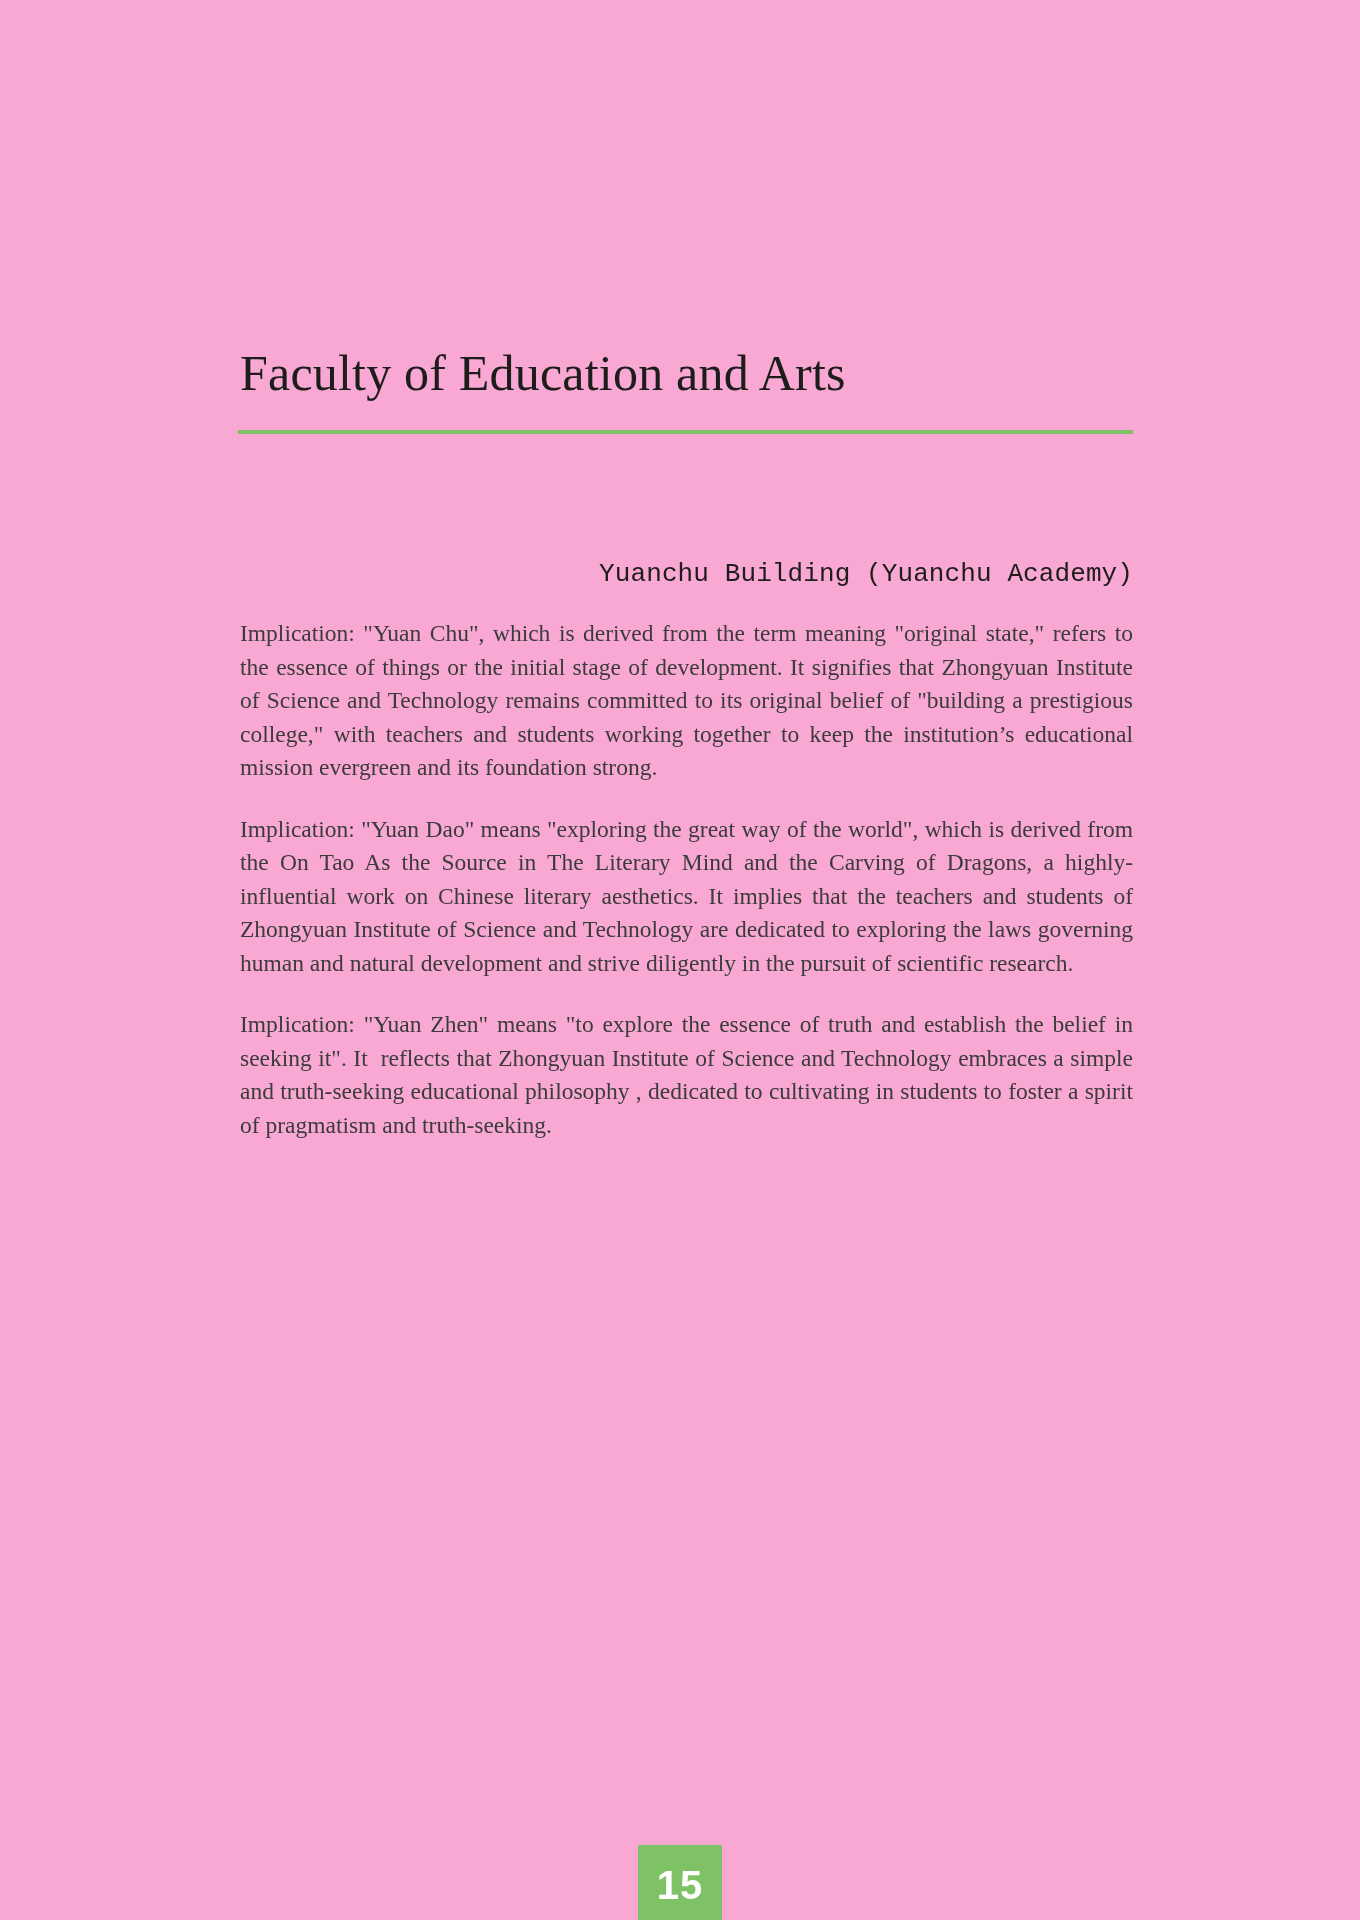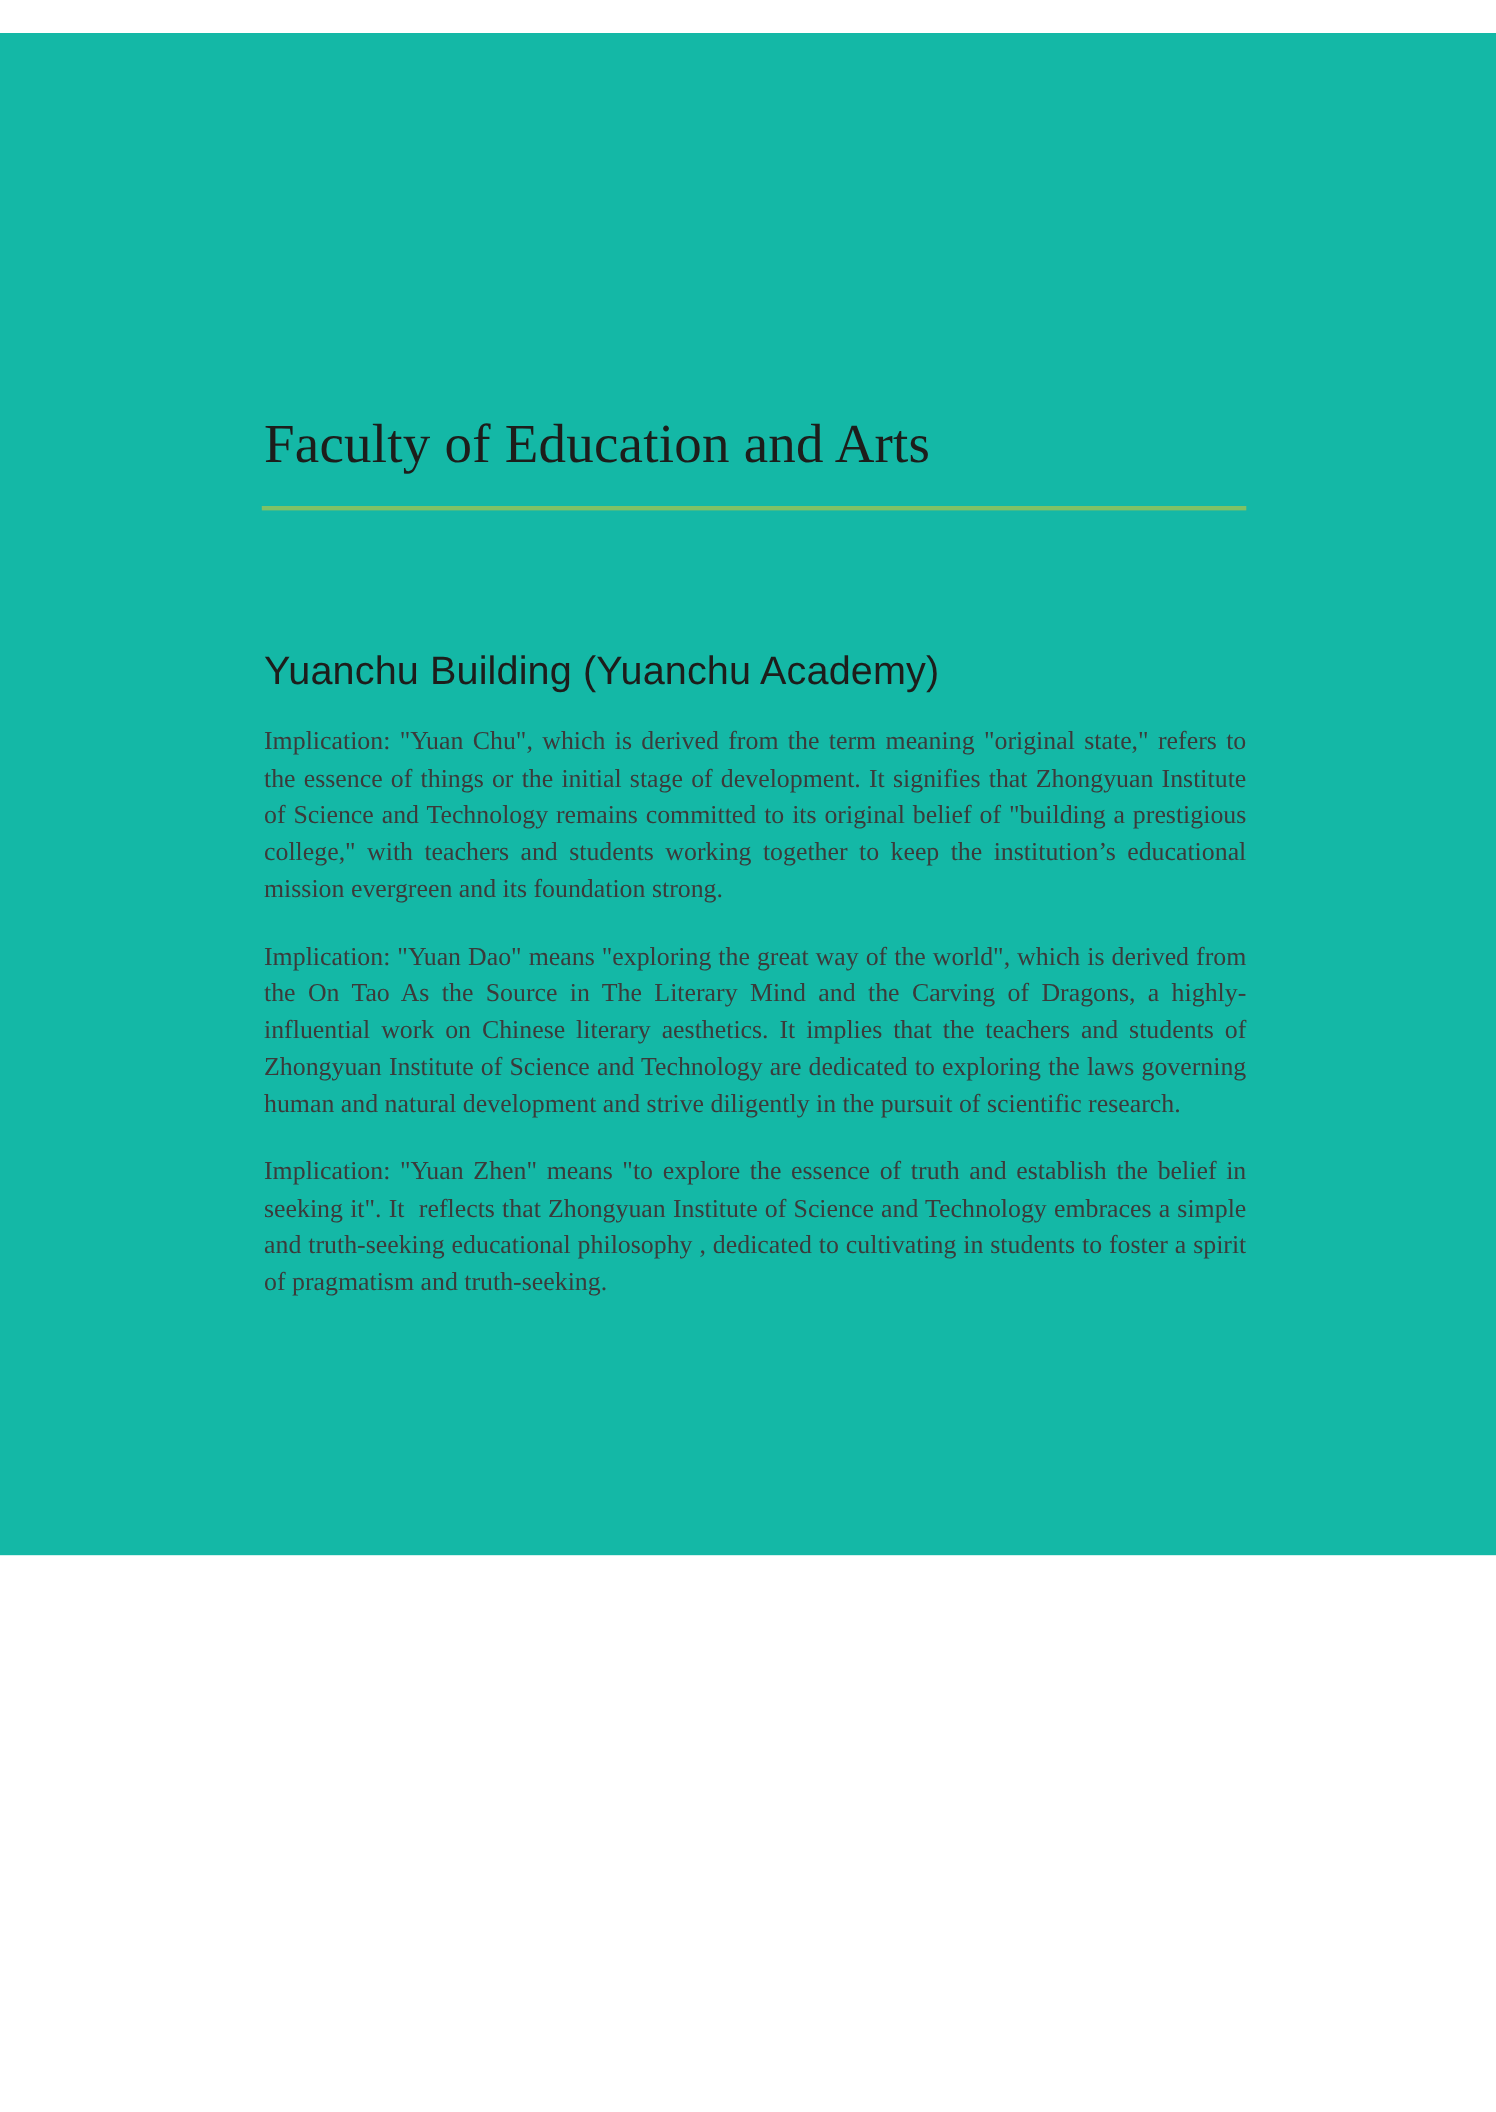--- a/index.html
+++ b/index.html
@@ -5,26 +5,25 @@
 <style>
   html, body {
     margin: 0;
     padding: 0;
     background: #ffffff;
   }
 
   .page {
     position: relative;
     width: 1360px;
-    height: 1384px;
-    background: #14b8a6;
+    height: 1920px;
+    background: #f9a8d4;
     overflow: hidden;
     font-family: "Liberation Serif", "DejaVu Serif", serif;
     color: #231f20;
-    margin-top: 30px;
   }
 
   
   .content {
     position: absolute;
     left: 240px;
     top: 0;
     width: 893px;
   }
 
@@ -45,27 +44,28 @@
     margin-top: 30px;
     margin-left: -2px;
     width: 895px;
     height: 4px;
     background: #7fc266;
   }
 
   
   .section-heading {
     margin: 0;
-    font-family: Liberation Sans, sans-serif;
+    font-family: Liberation Mono, monospace;
     font-weight: 400;
-    font-size: 36px;
+    font-size: 26px;
     line-height: 1.12;
     letter-spacing: 0.1px;
     color: #1d1d1b;
     white-space: nowrap;
+    text-align: right;
   }
 
   .section:nth-of-type(1) .section-heading { margin-top: 126px; }
   .section:nth-of-type(2) .section-heading { margin-top: 44px; }
   .section:nth-of-type(3) .section-heading { margin-top: 60px; }
 
   
   .body-text {
     margin: 0;
     padding-top: 28px;

